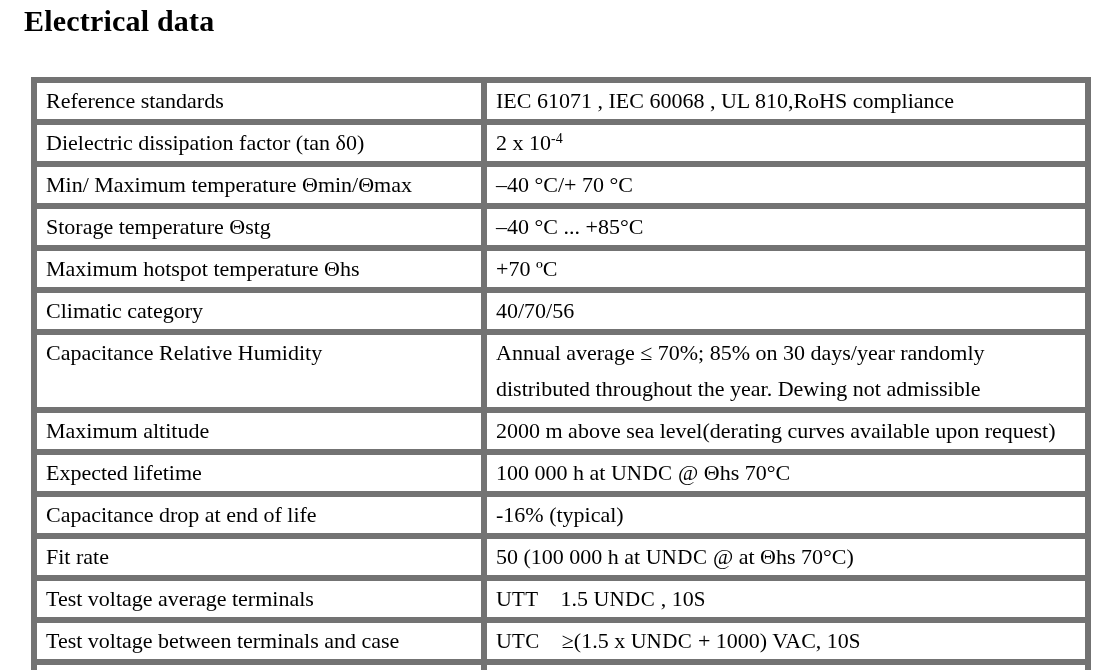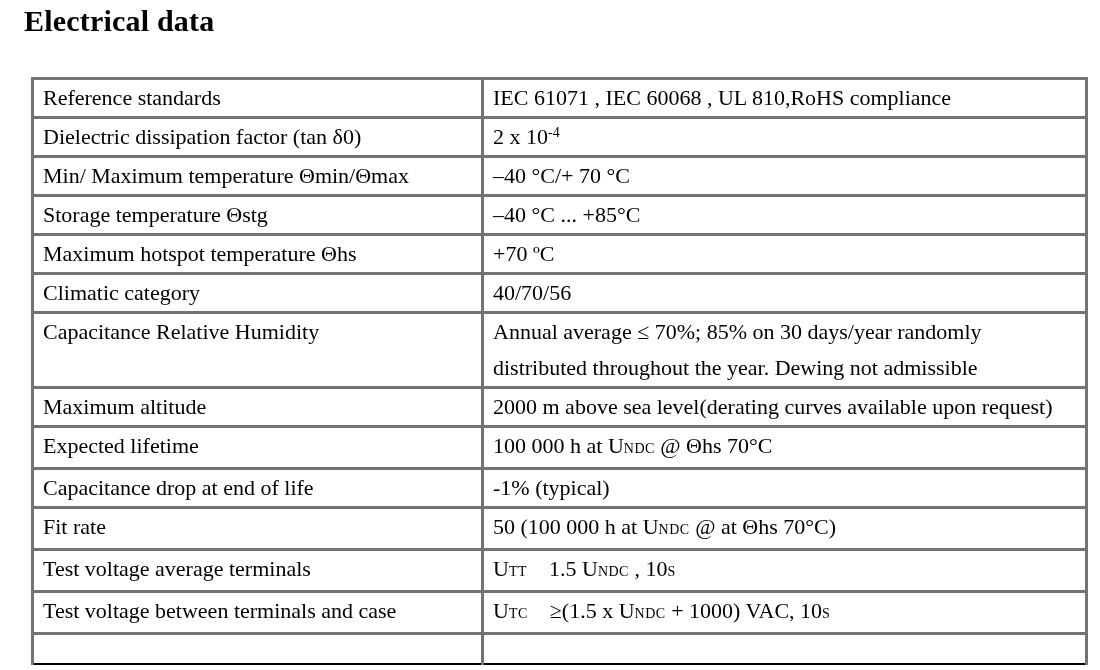--- a/index.html
+++ b/index.html
@@ -30,40 +30,40 @@
     left: 31px;
     top: 77px;
     width: 1054px;
     border-collapse: collapse;
     table-layout: fixed;
     border: 2px solid #000000;
   }
   col.c-label { width: 450px; }
   col.c-value { width: 604px; }
   table.spec-table td {
-    border: 3px solid #737373;
+    border: 6px solid #737373;
     font-size: 22px;
     line-height: 36px;
     padding: 0 10px 0 9px;
     vertical-align: top;
     overflow: hidden;
     word-wrap: break-word;
   }
   tr.partial-row td {
     height: 28px;
     border-bottom: none;
   }
   
   td sup {
     font-size: 14px;
     line-height: 0;
     vertical-align: 7px;
   }
   td .sc {
-    font-size: 14px;
+    font-size: 21px;
     letter-spacing: 0.5px;
   }
   td .tab {
     display: inline-block;
     width: 22px;
   }
 </style>
 </head>
 <body>
 
@@ -106,21 +106,21 @@
     <tr>
       <td>Maximum altitude</td>
       <td>2000 m above sea level(derating curves available upon request)</td>
     </tr>
     <tr>
       <td>Expected lifetime</td>
       <td>100 000 h at U<span class="sc">NDC</span> @ Θhs 70°C</td>
     </tr>
     <tr>
       <td>Capacitance drop at end of life</td>
-      <td>-1% (typical)</td>
+      <td>-16% (typical)</td>
     </tr>
     <tr>
       <td>Fit rate</td>
       <td>50 (100 000 h at U<span class="sc">NDC</span> @ at Θhs 70°C)</td>
     </tr>
     <tr>
       <td>Test voltage average terminals</td>
       <td>U<span class="sc">TT</span><span class="tab"></span>1.5 U<span class="sc">NDC</span> , 10<span class="sc">S</span></td>
     </tr>
     <tr>

